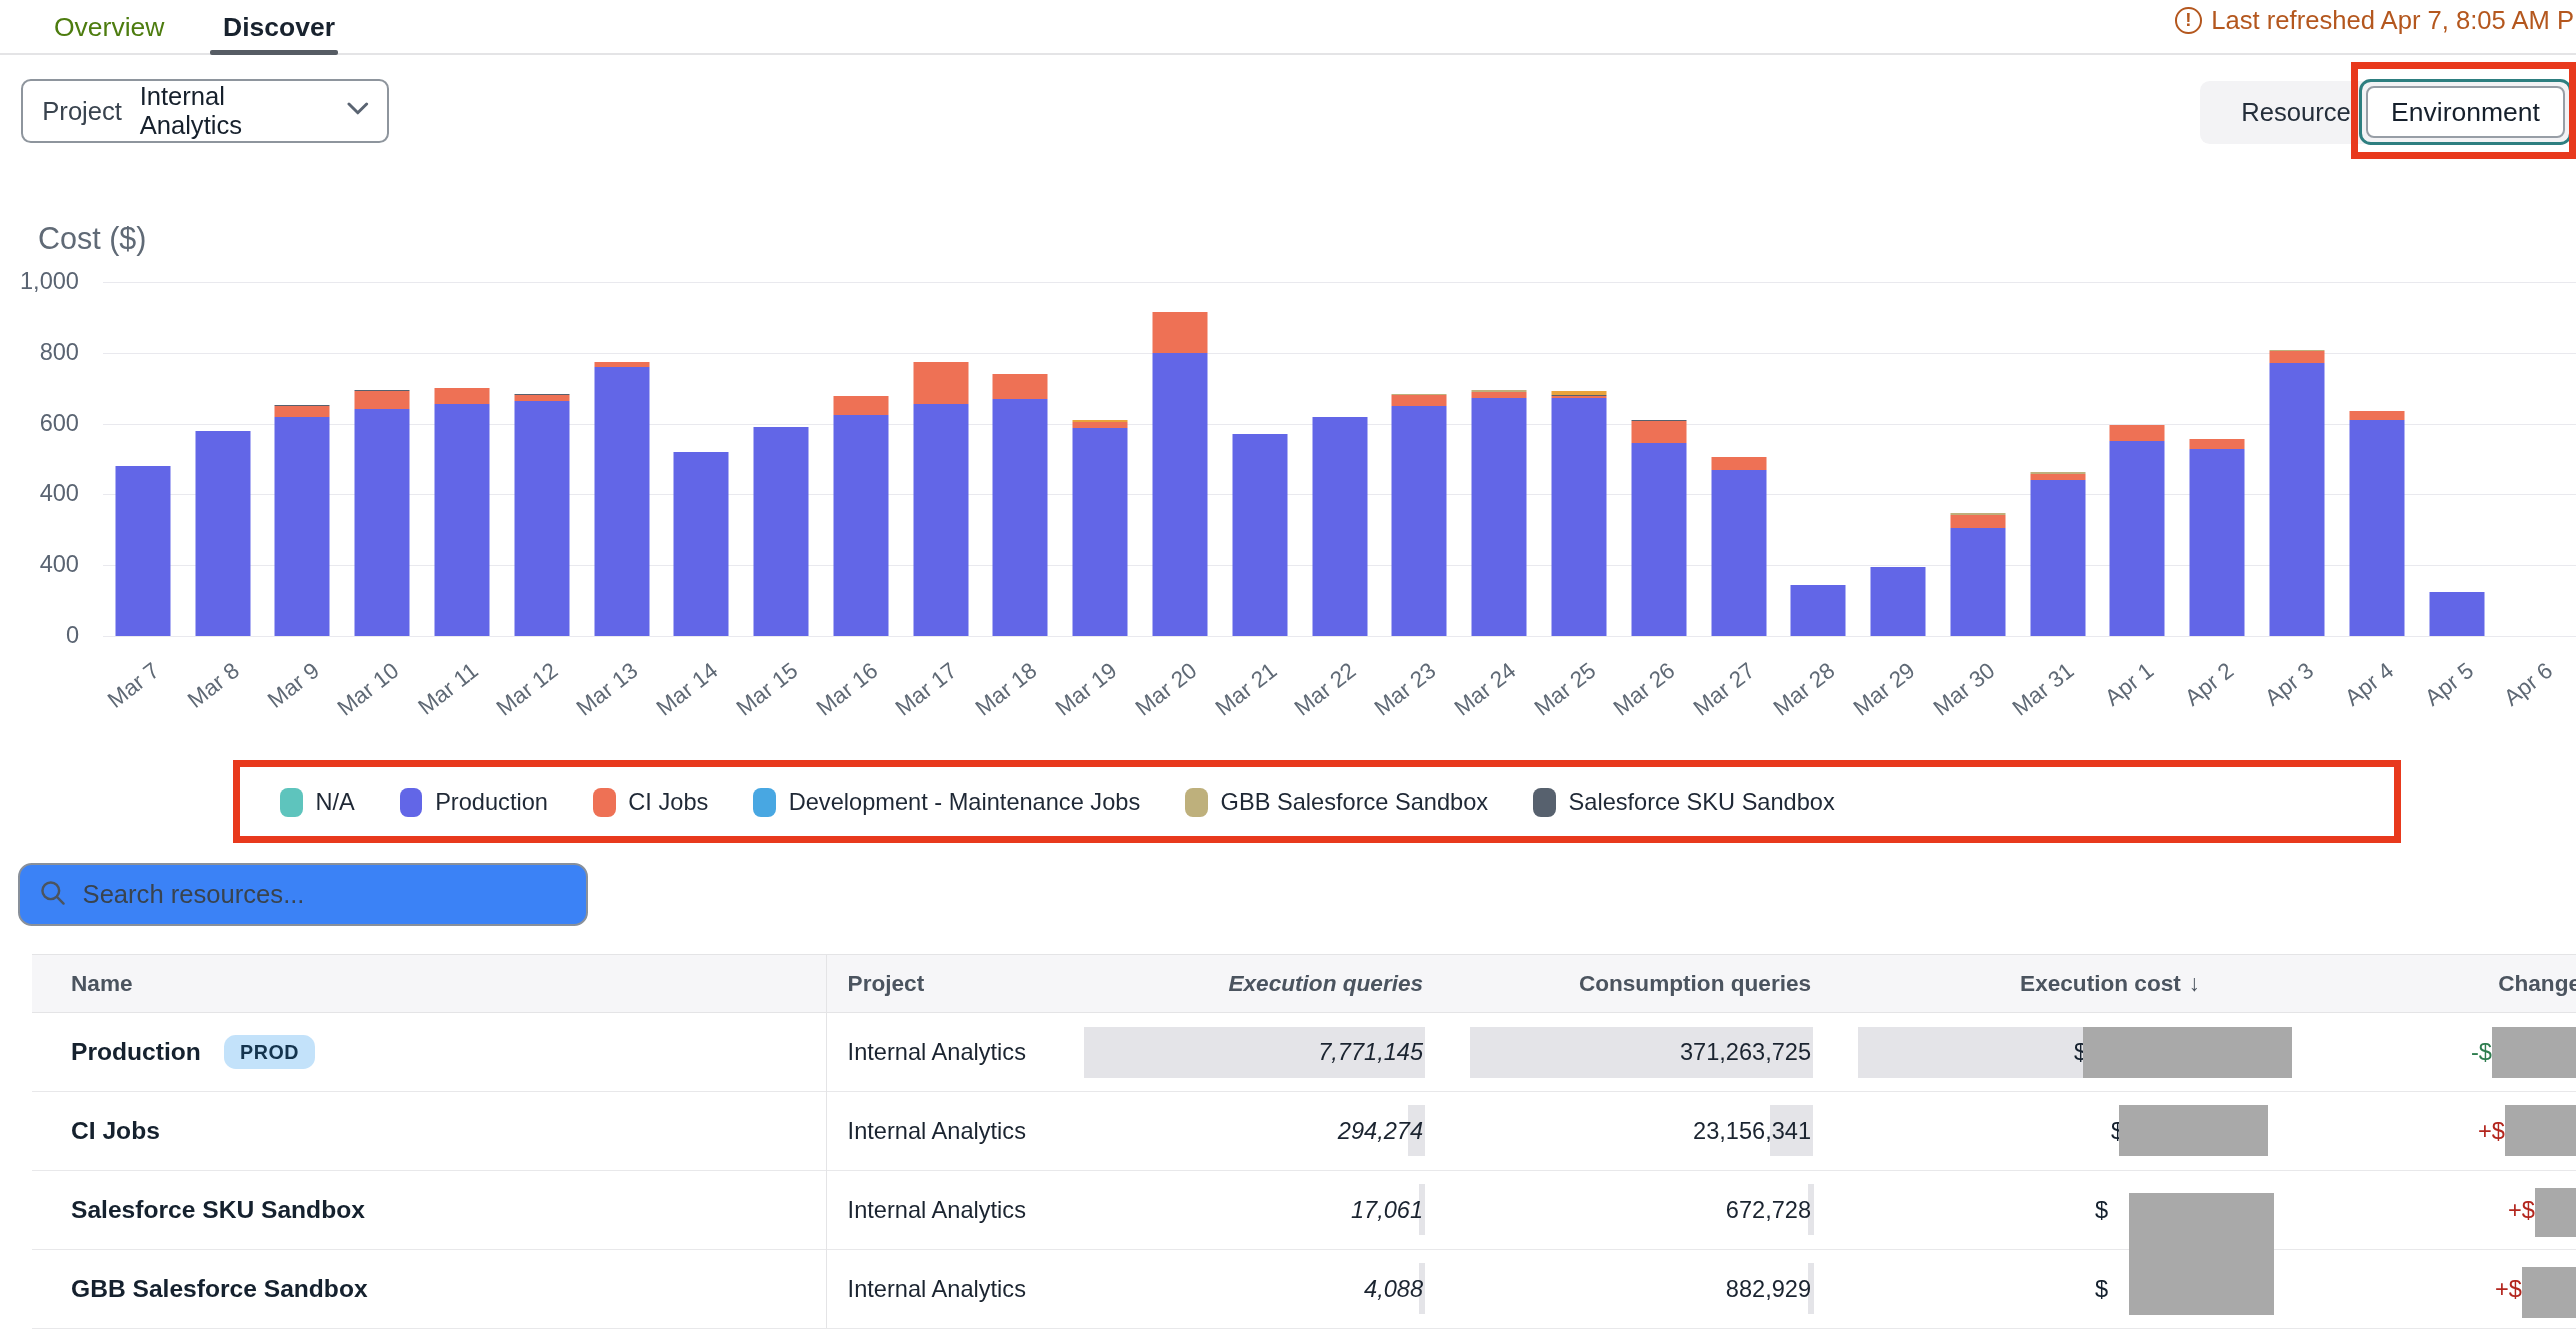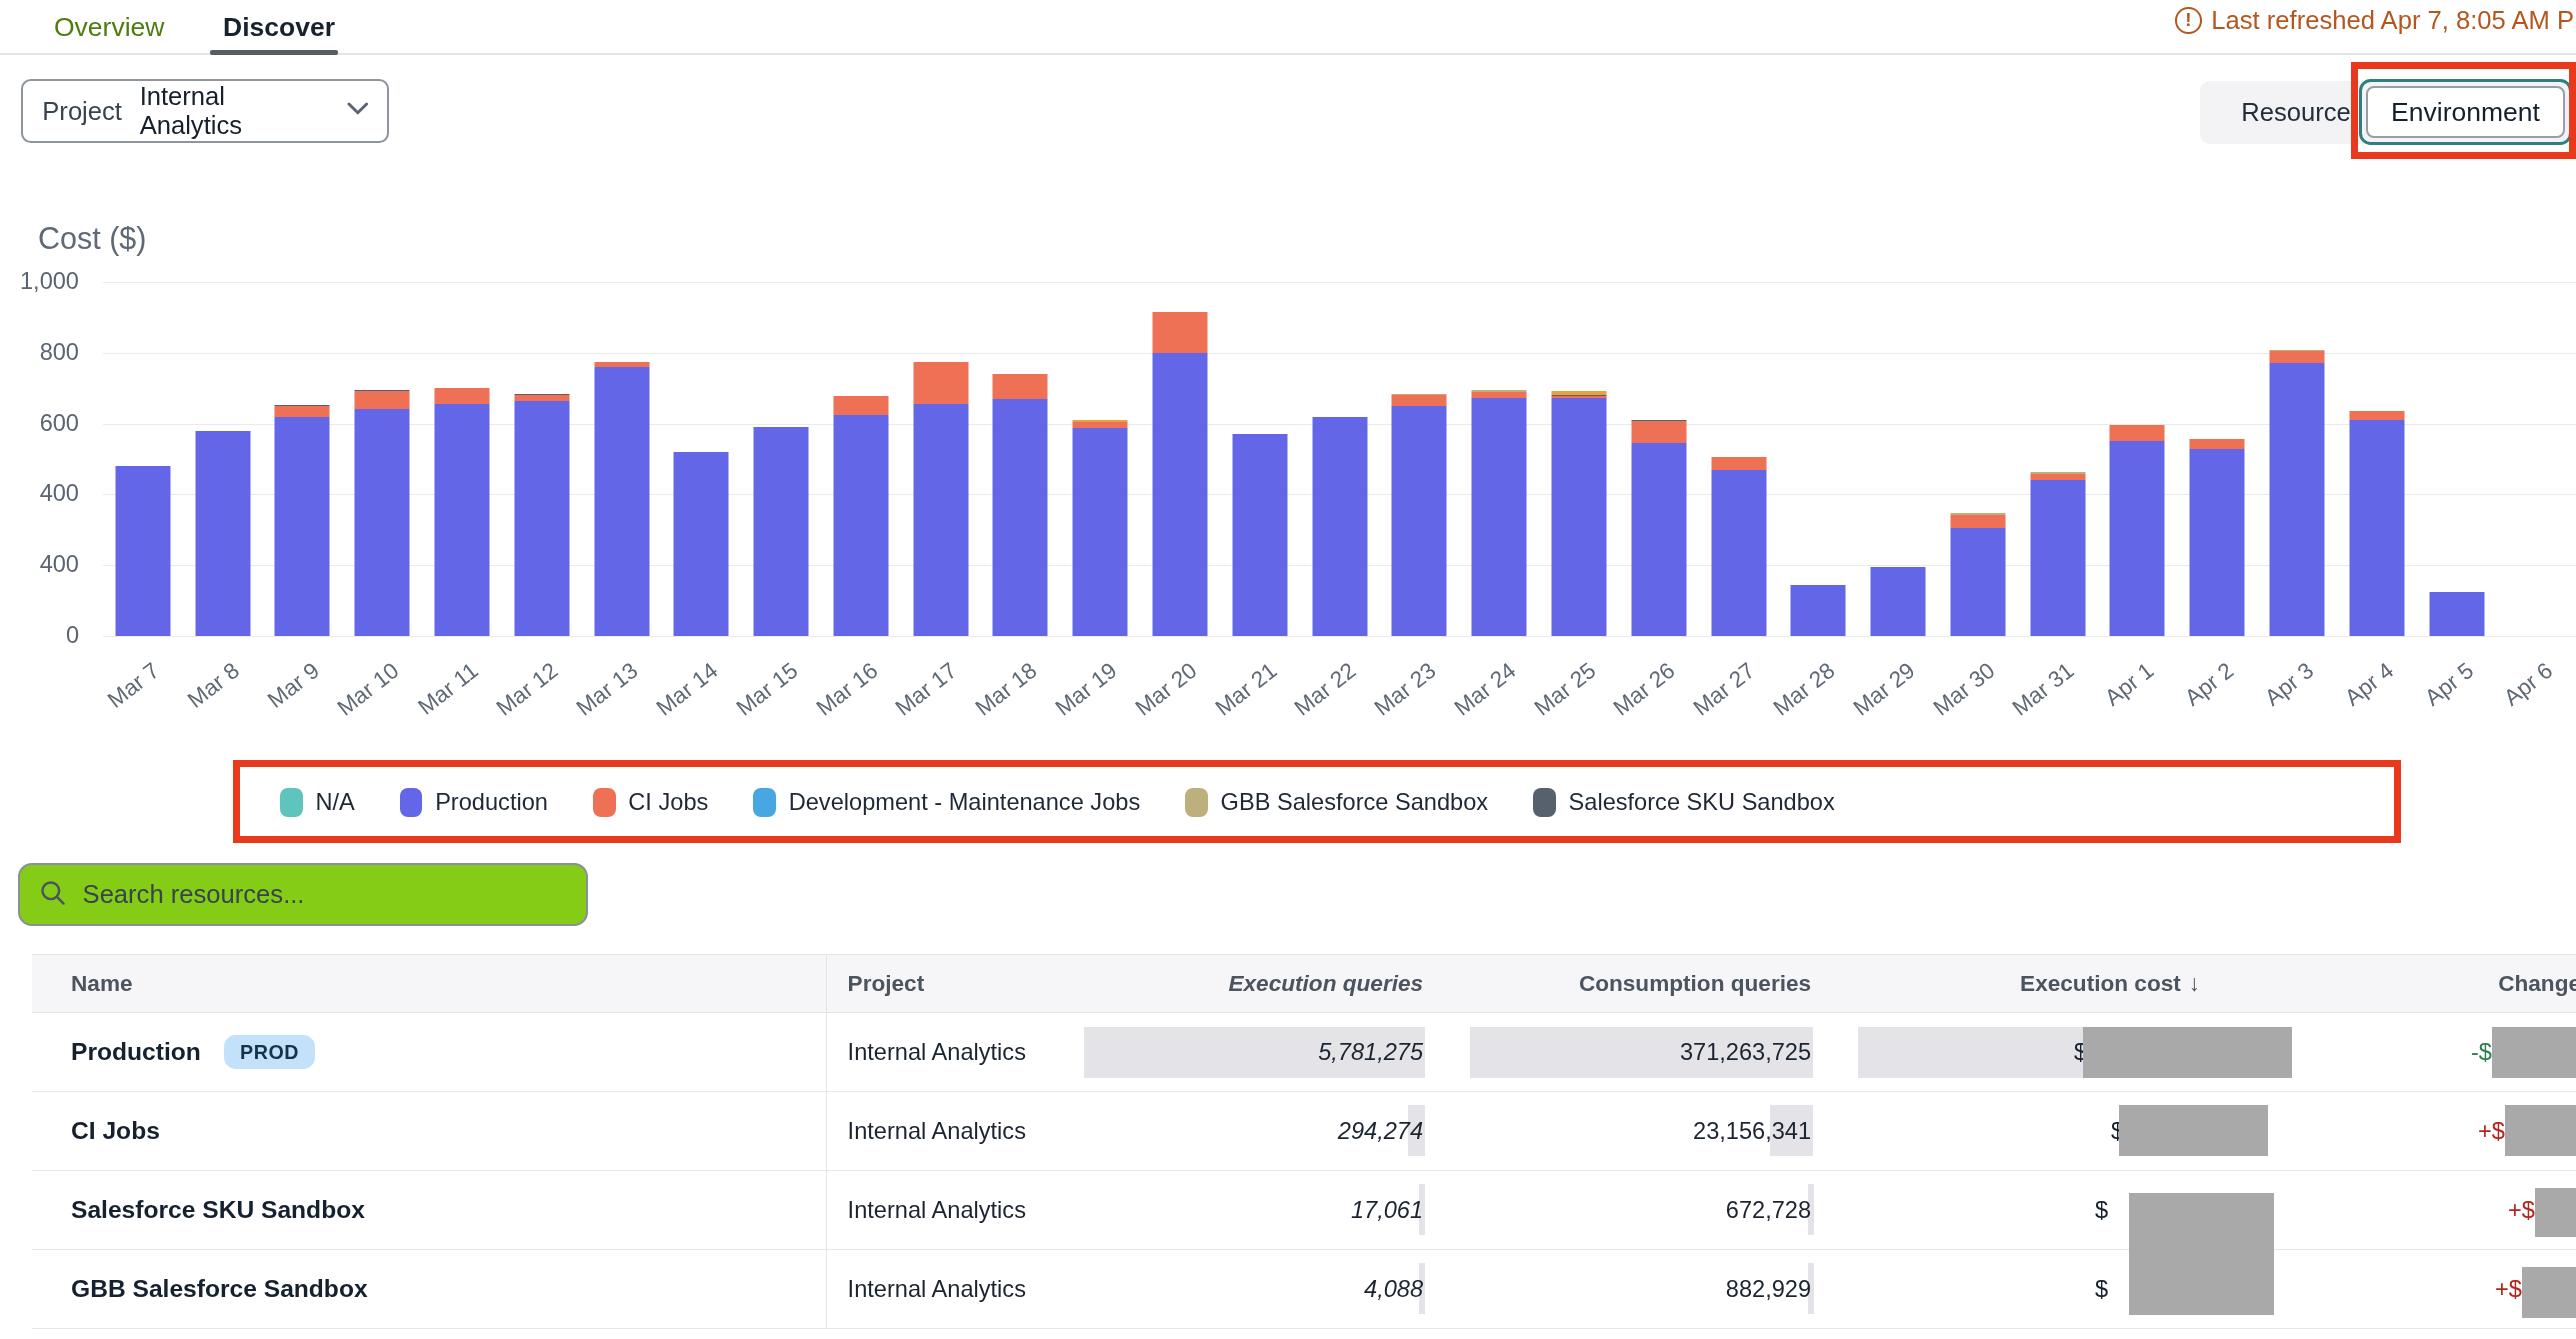--- a/index.html
+++ b/index.html
@@ -45,21 +45,21 @@
   .xlabel-slot { flex:1 1 0; position:relative; }
   .xlabel { position:absolute; right:50%; top:13.8px; transform:translateX(13.8px) rotate(-38deg); transform-origin:100% 50%; font-size:22.6px; color:#5f6975; white-space:nowrap; }
 
   
   .legend { position:absolute; left:280px; top:783px; width:2094px; height:39px; display:flex; align-items:center; gap:45px; }
   .legend-item { display:flex; align-items:center; gap:12.8px; cursor:pointer; }
   .legend-swatch { width:22.6px; height:28.5px; border-radius:7.9px; flex:0 0 auto; }
   .legend-label { font-size:23.6px; color:#1f2835; white-space:nowrap; }
 
   
-  .search { position:absolute; left:17.7px; top:863px; width:570px; height:63px; border:2px solid #89909a; border-radius:13.8px; background:#84cc16; display:flex; align-items:center; padding:0 19.7px; gap:15.7px; }
+  .search { position:absolute; left:17.7px; top:863px; width:570px; height:63px; border:2px solid #89909a; border-radius:13.8px; background:#3b82f6; display:flex; align-items:center; padding:0 19.7px; gap:15.7px; }
   .search input { border:none; outline:none; font-size:25.6px; color:#1b2430; width:100%; font-family:"Liberation Sans", sans-serif; background:transparent; }
   .search input::placeholder { color:#39434e; opacity:1; }
 
   
   .table { position:absolute; left:0; top:954px; width:2576px;margin-left:32px; }
   .thead { display:flex; height:59px; align-items:center; background:#f6f6f8; border-top:1px solid #e4e4e6; border-bottom:1px solid #e4e4e6; font-size:22.6px; font-weight:bold; color:#4b545f; }
   .trow { display:flex; height:79px; align-items:center; border-bottom:1px solid #e8e8ea; font-size:23.6px; position:relative; z-index:2; cursor:pointer; background:transparent; }
   .col-name { flex:0 0 794px; padding-left:39px; display:flex; align-items:center; gap:23.6px; }
   .col-project { flex:0 0 236px; padding-left:21.6px; }
   .col-exec { flex:0 0 366px; text-align:right; padding-right:4.9px;font-style:italic; }
@@ -462,21 +462,21 @@
       <div class="col-cost cost"><span>Execution cost</span><span class="sort-arrow">↓</span></div>
       <div class="col-change change">Change</div>
     </div>
     <div id="tbody">
         <div class="trow">
           <div class="col-name">
             <span class="name-text">Production</span>
             <span class="badge">PROD</span>
           </div>
           <div class="col-project">Internal Analytics</div>
-          <div class="col-exec cell-num">5,781,275</div>
+          <div class="col-exec cell-num">7,771,145</div>
           <div class="col-cons cell-num">371,263,725</div>
           <div class="col-cost cost r0"><span class="cur">$</span></div>
           <div class="col-change change r0"><span class="change-dec">-$</span></div>
         </div>
         <div class="trow">
           <div class="col-name">
             <span class="name-text">CI Jobs</span>
           </div>
           <div class="col-project">Internal Analytics</div>
           <div class="col-exec cell-num">294,274</div>

